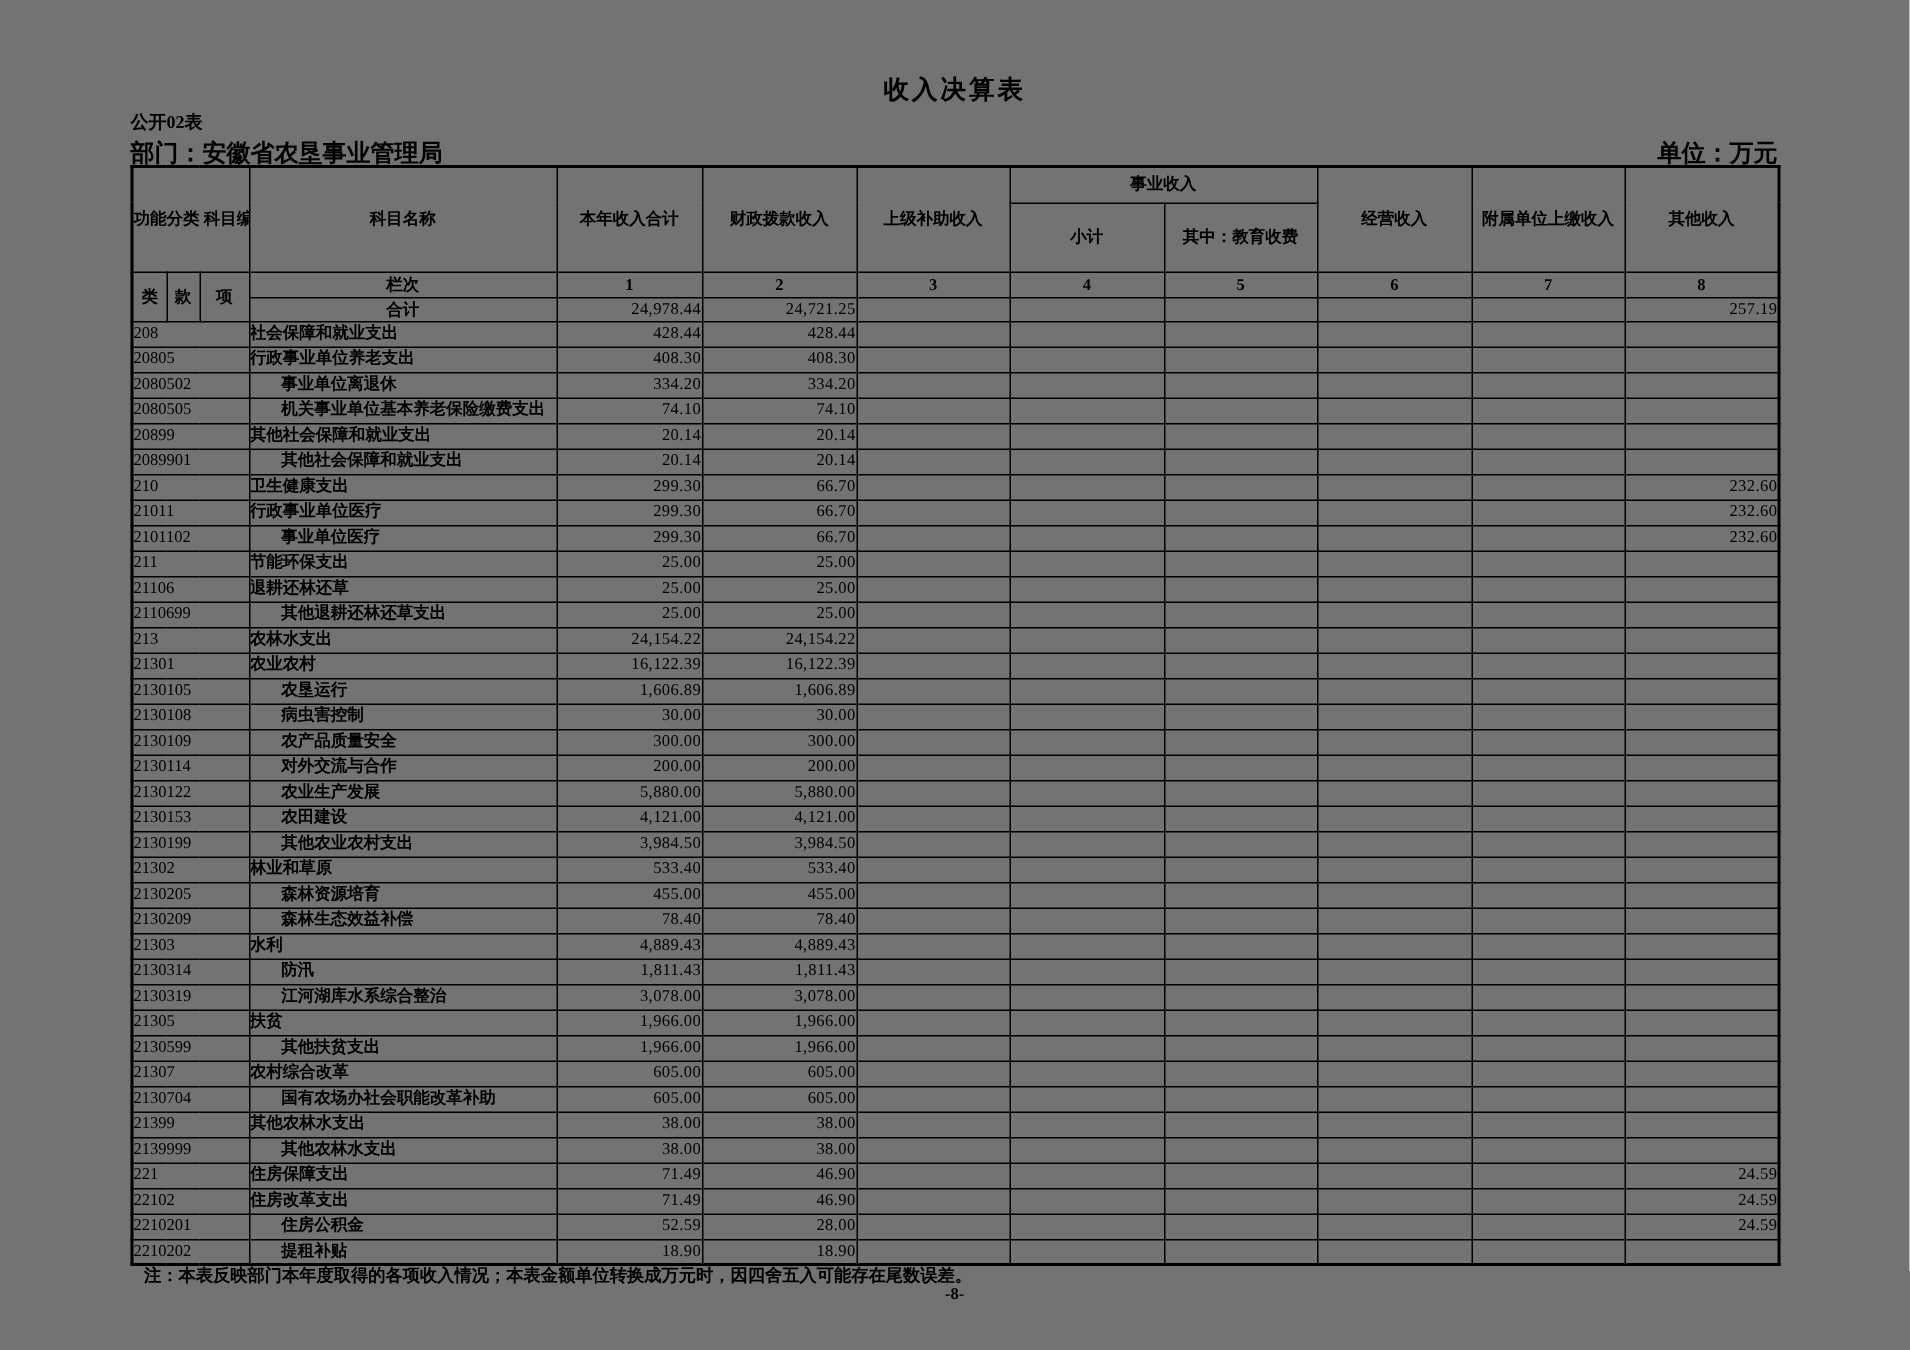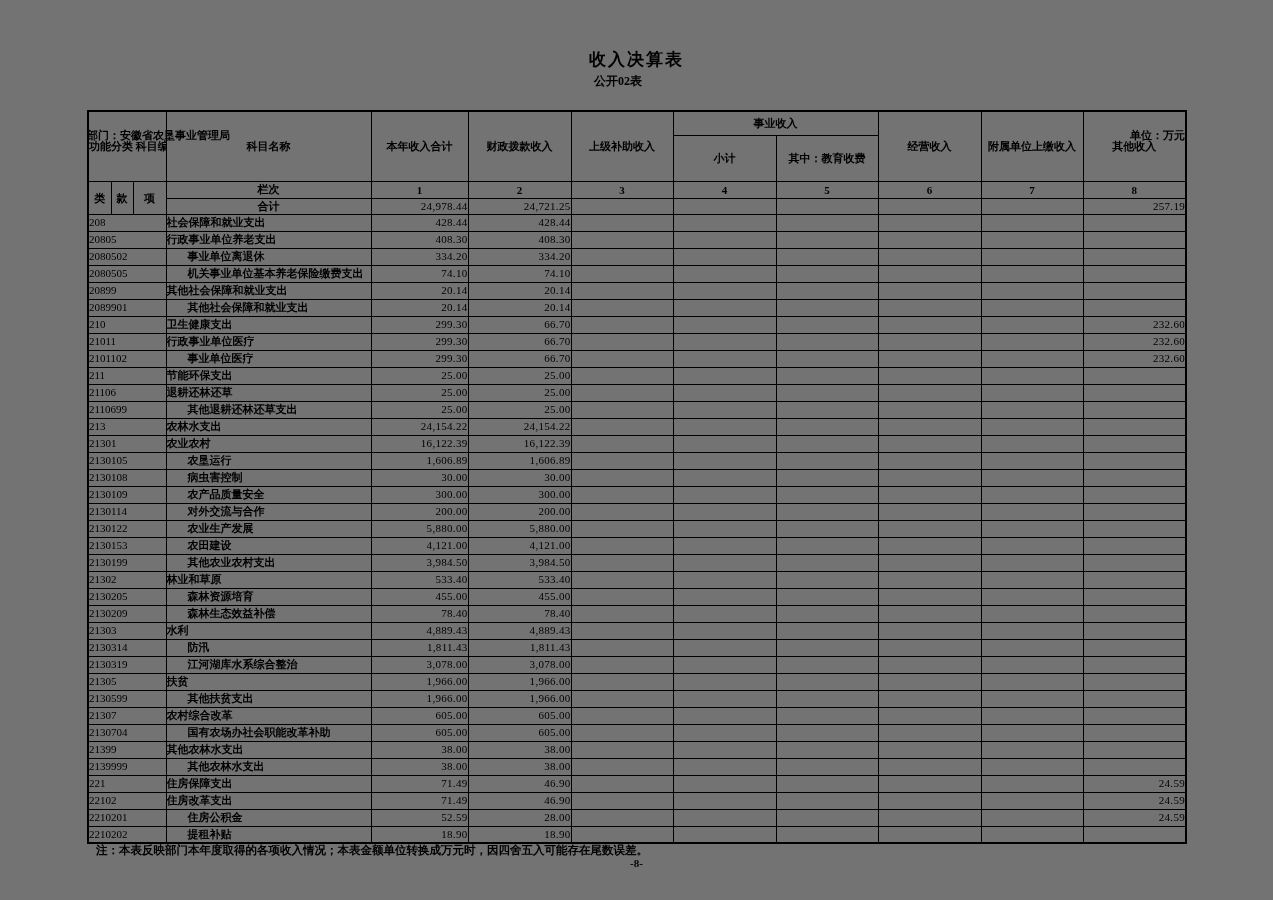--- a/index.html
+++ b/index.html
@@ -18,33 +18,32 @@
   .doc-title {
     position: absolute;
     top: 48px; left: 0; width: 1273px;
     text-align: center;
     font-size: 17px;
     font-weight: bold;
     letter-spacing: 2px;
   }
   .form-code {
     position: absolute;
-    top: 73px; left: 69px; width: 1098px;
-    text-align: center;
+    top: 73px; left: 87px; width: 1098px;
+    text-align: left;
     font-size: 12px;
     font-weight: 600;
   }
   .meta-row {
     position: absolute;
     top: 92px; left: 87px; width: 1098px;
     display: flex;
     justify-content: space-between;
-    font-size: 11px;
+    font-size: 16px;
     font-weight: 600;
-    margin-top: 36px;
   }
   table.fin {
     position: absolute;
     top: 110px; left: 87px;
     width: 1098px;
     border-collapse: collapse;
     table-layout: fixed;
     border: 2px solid #000;
   }
   table.fin td {

